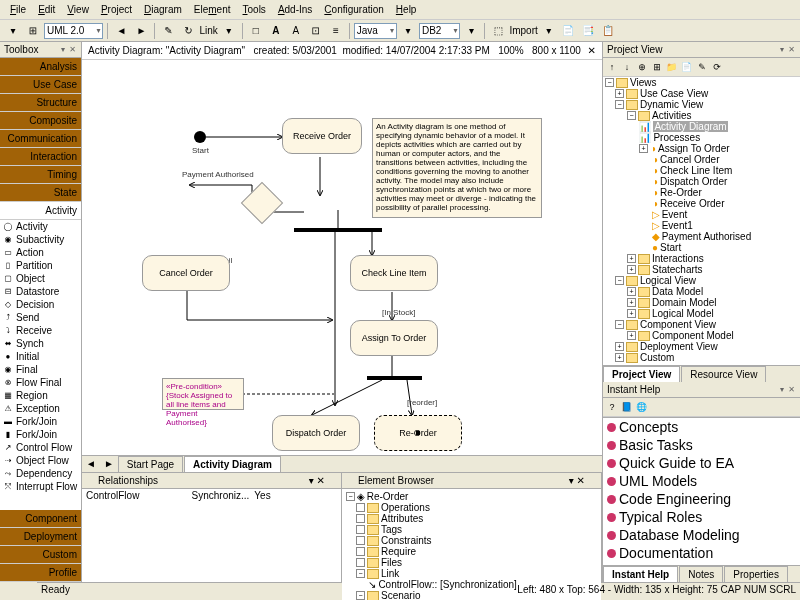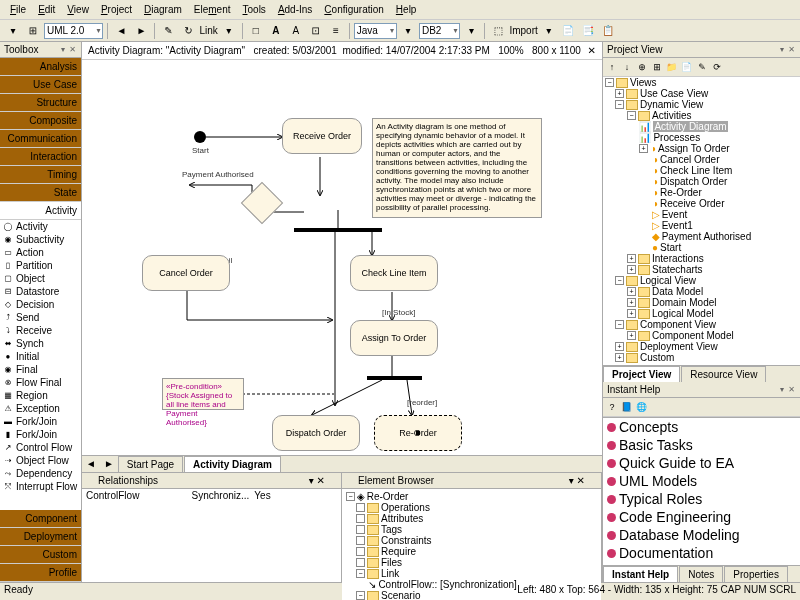--- a/index.html
+++ b/index.html
@@ -45,21 +45,21 @@
 .tree-row .ico { width: 12px; height: 10px; display: inline-block; }
 .folder-ico { background: #ffe08a; border: 1px solid #caa53d; }
 .right { width: 198px; background: #ece9d8; border-left: 1px solid #aaa; display: flex; flex-direction: column; }
 .project-tree { flex: 1; background: #fff; overflow: auto; font-size: 10px; }
 .pt-toolbar { display: flex; gap: 1px; padding: 2px; background: #ece9d8; border-bottom: 1px solid #ccc; }
 .pt-toolbar .btn { width: 14px; height: 14px; font-size: 9px; display: inline-flex; align-items: center; justify-content: center; }
 .selected-row { background: #a6a6a6; color: #fff; padding: 0 1px; }
 .help-panel { background: #fff; border-top: 1px solid #aaa; height: 148px; overflow: hidden; }
 .help-item { display: flex; align-items: center; gap: 3px; padding: 1px 4px; font-size: 14px; }
 .help-item .ball { width: 9px; height: 9px; border-radius: 50%; background: #c36; }
-.statusbar { height: 16px; background: #ece9d8; border-top: 1px solid #aaa; font-size: 10px; padding: 1px 4px; display: flex; justify-content: space-between; }
+.statusbar { height: 16px; background: #ece9d8; border-top: 1px solid #aaa; font-size: 10px; padding: 1px 4px; display: flex; justify-content: space-between; margin-left: 37px; }
 svg.edge { position: absolute; top: 0; left: 0; width: 100%; height: 100%; pointer-events: none; }
 </style>
 </head>
 <body>
 
 <div class="menubar">
   <span><u>F</u>ile</span>
   <span><u>E</u>dit</span>
   <span><u>V</u>iew</span>
   <span><u>P</u>roject</span>
@@ -509,25 +509,25 @@
         <div class="help-item">
           <span class="ball"></span>
           <span>Quick Guide to EA</span>
         </div>
         <div class="help-item">
           <span class="ball"></span>
           <span>UML Models</span>
         </div>
         <div class="help-item">
           <span class="ball"></span>
+          <span>Code Engineering</span>
+        </div>
+        <div class="help-item">
+          <span class="ball"></span>
           <span>Typical Roles</span>
-        </div>
-        <div class="help-item">
-          <span class="ball"></span>
-          <span>Code Engineering</span>
         </div>
         <div class="help-item">
           <span class="ball"></span>
           <span>Database Modeling</span>
         </div>
         <div class="help-item">
           <span class="ball"></span>
           <span>Documentation</span>
         </div>
         <div class="help-item">

